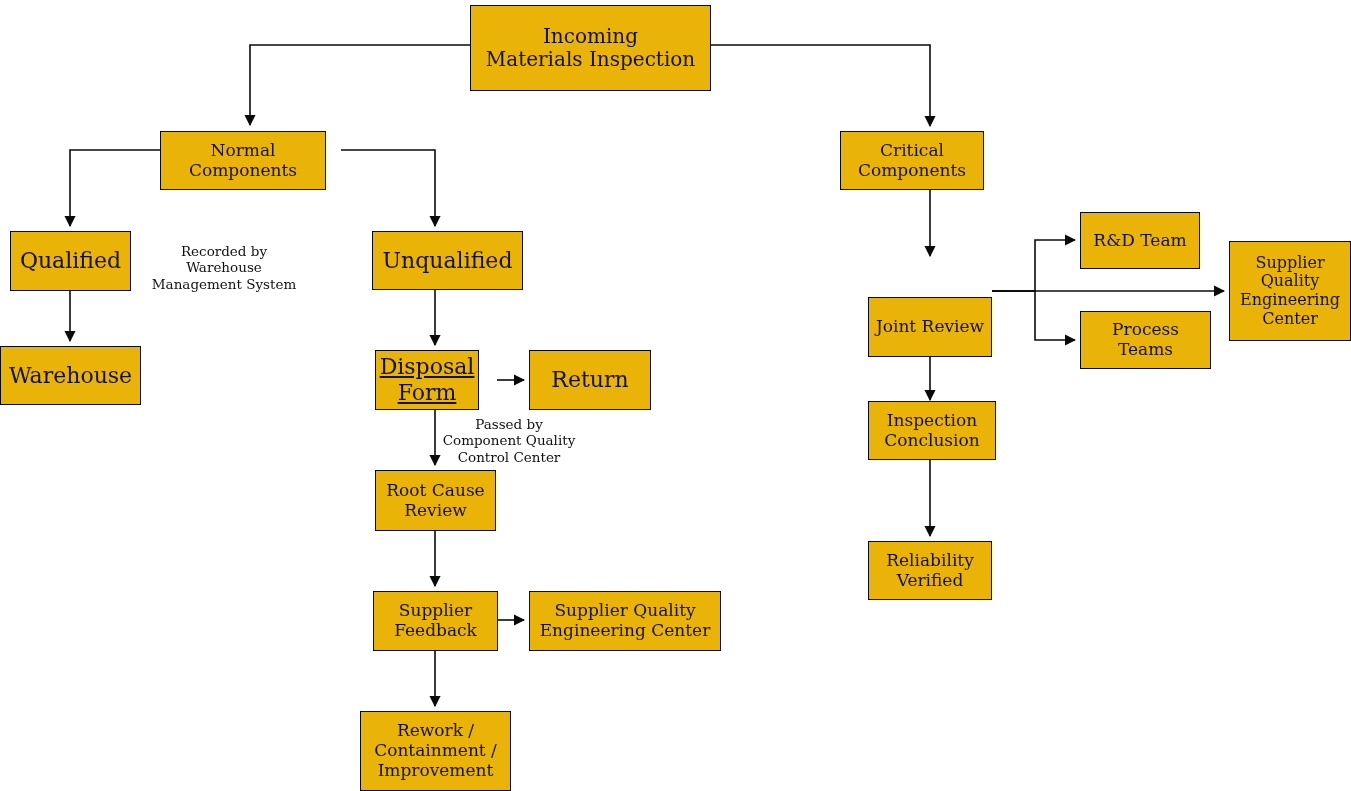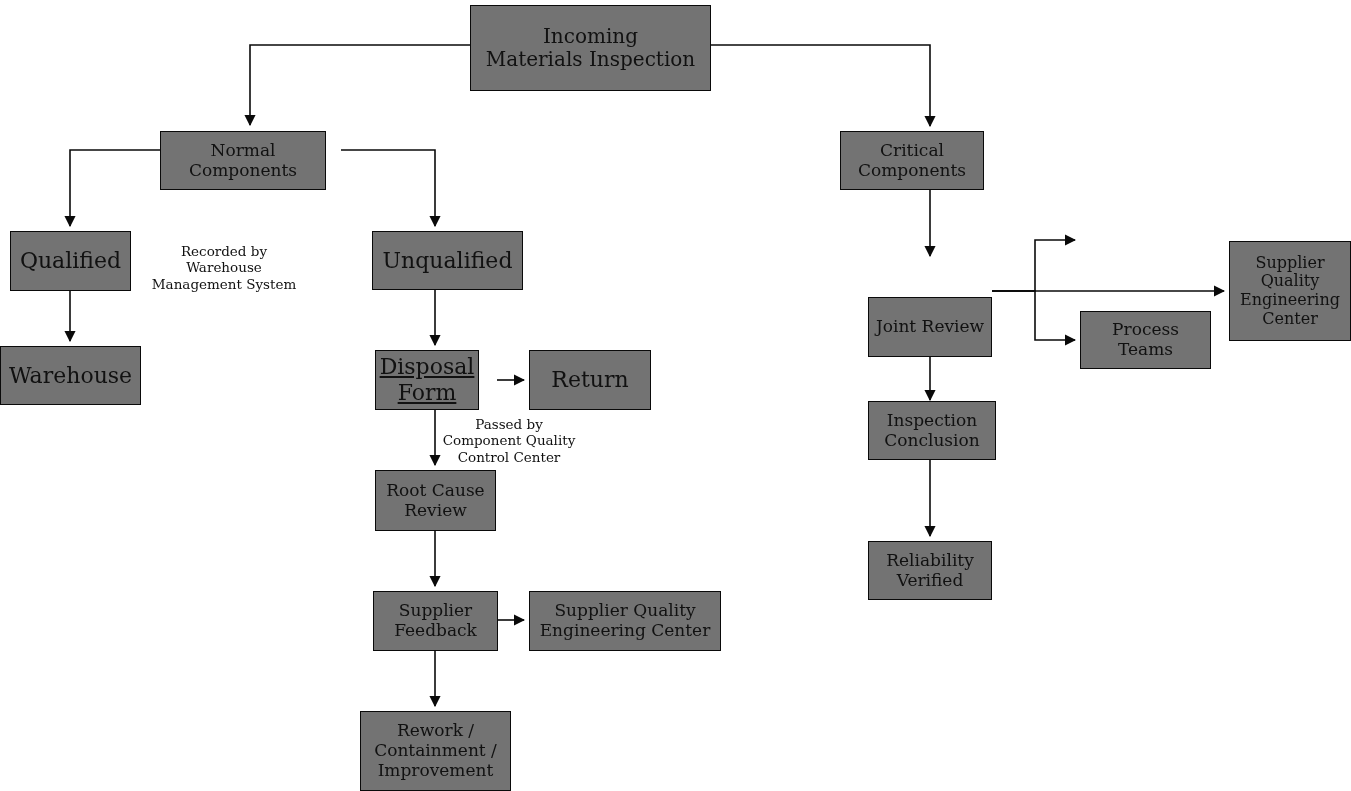--- a/index.html
+++ b/index.html
@@ -19,21 +19,21 @@
     position: absolute;
     left: 0; top: 0;
     width: 1351px;
     height: 791px;
     pointer-events: none;
   }
   .node {
     position: absolute;
     box-sizing: border-box;
     border: 1.6px solid #0a0a0a;
-    background: #737373;
+    background: #eab308;
     display: flex;
     align-items: center;
     justify-content: center;
     text-align: center;
     color: #111111;
     line-height: 1.16;
     padding: 2px 5px;
     white-space: pre-line;
   }
   .node.f20 { font-size: 20px; }
@@ -124,20 +124,21 @@
 
   <div class="node f17" style="left:529px; top:591px; width:192px; height:60px;">Supplier Quality
 Engineering Center</div>
 
   <div class="node f17" style="left:360px; top:711px; width:151px; height:80px;">Rework /
 Containment /
 Improvement</div>
 
   <div class="node f17" style="left:868px; top:261px; width:124px; height:60px;margin-top:36px;">Joint Review</div>
 
+  <div class="node f17" style="left:1080px; top:212px; width:120px; height:57px;">R&amp;D Team</div>
 
   <div class="node f17" style="left:1080px; top:311px; width:131px; height:58px;">Process
 Teams</div>
 
   <div class="node f16" style="left:1229px; top:241px; width:122px; height:100px;">Supplier
 Quality
 Engineering
 Center</div>
 
   <div class="node f17" style="left:868px; top:401px; width:128px; height:59px;">Inspection

